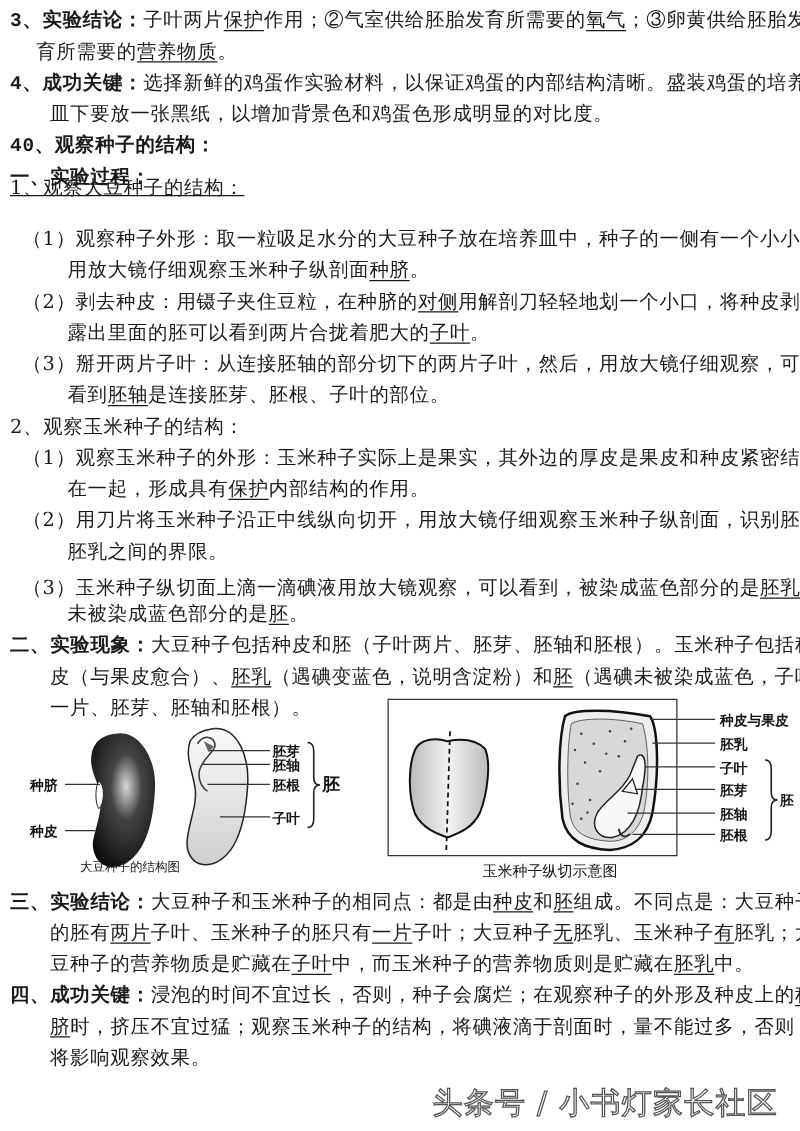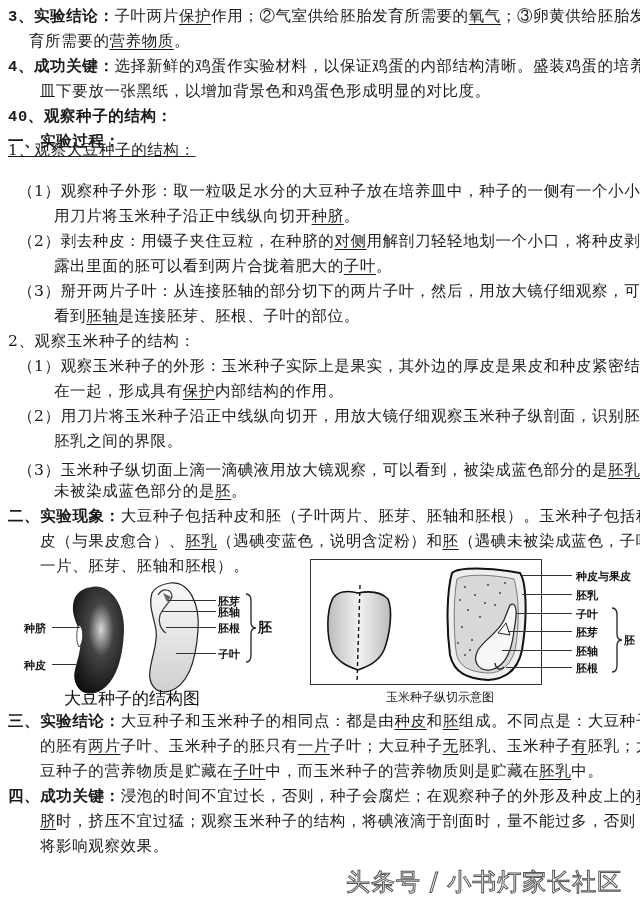--- a/index.html
+++ b/index.html
@@ -2,39 +2,39 @@
 <html><head>
 <meta charset="utf-8">
 <style>
   html,body{margin:0;padding:0;background:#fff;}
   body{width:640px;height:905px;position:relative;overflow:hidden;
        font-family:"DejaVu Serif","Liberation Serif",serif;color:#1a1a1a;}
   .line{position:absolute;left:0;font-size:15.5px;line-height:20px;white-space:nowrap;letter-spacing:0.6px;}
   .b{font-weight:bold;font-family:Liberation Mono, monospace;margin-top:36px;}
   .u{text-decoration:underline;text-underline-offset:3px;}
   .fig-label{position:absolute;font-family:"DejaVu Sans","Liberation Sans",sans-serif;font-size:11px;font-weight:bold;color:#111;white-space:nowrap;}
-  .caption{position:absolute;font-size:17px;white-space:nowrap;color:#111;}
+  .caption{position:absolute;font-size:10px;white-space:nowrap;color:#111;}
   .leader{position:absolute;height:1px;background:#333;}
   .watermark{position:absolute;font-family:"DejaVu Sans","Liberation Sans",sans-serif;font-size:24px;color:#fff;
        -webkit-text-stroke:1px #555;letter-spacing:1px;white-space:nowrap;}
   .pageno{position:absolute;font-size:11px;color:#111;}
 </style>
 </head>
 <body>
 
 <div id="text-root">
     <div class="line" style="left: 8px; top: 6px;"><span class="b">3、实验结论：</span><span>子叶两片</span><span class="u">保护</span><span>作用；②气室供给胚胎发育所需要的</span><span class="u">氧气</span><span>；③卵黄供给胚胎发</span></div>
     <div class="line" style="left: 29px; top: 31px;"><span>育所需要的</span><span class="u">营养物质</span><span>。</span></div>
     <div class="line" style="left: 8px; top: 56px;"><span class="b">4、成功关键：</span><span>选择新鲜的鸡蛋作实验材料，以保证鸡蛋的内部结构清晰。盛装鸡蛋的培养</span></div>
     <div class="line" style="left: 40px; top: 81px;"><span>皿下要放一张黑纸，以增加背景色和鸡蛋色形成明显的对比度。</span></div>
     <div class="line" style="left: 8px; top: 106px;"><span class="b">40、观察种子的结构：</span></div>
     <div class="line" style="left: 8px; top: 131px;"><span class="b">一、实验过程：</span></div>
     <div class="line" style="left: 8px; top: 140px; text-decoration: underline;"><span>1、观察大豆种子的结构：</span></div>
     <div class="line" style="left: 18px; top: 181px;"><span>（1）观察种子外形：取一粒吸足水分的大豆种子放在培养皿中，种子的一侧有一个小小的</span></div>
-    <div class="line" style="left: 54px; top: 206px;"><span>用刀片将玉米种子沿正中线纵向切开</span><span class="u">种脐</span><span>。</span></div>
+    <div class="line" style="left: 54px; top: 206px;"><span>用放大镜仔细观察玉米种子纵剖面</span><span class="u">种脐</span><span>。</span></div>
     <div class="line" style="left: 18px; top: 231px;"><span>（2）剥去种皮：用镊子夹住豆粒，在种脐的</span><span class="u">对侧</span><span>用解剖刀轻轻地划一个小口，将种皮剥开</span></div>
     <div class="line" style="left: 54px; top: 256px;"><span>露出里面的胚可以看到两片合拢着肥大的</span><span class="u">子叶</span><span>。</span></div>
     <div class="line" style="left: 18px; top: 281px;"><span>（3）掰开两片子叶：从连接胚轴的部分切下的两片子叶，然后，用放大镜仔细观察，可以</span></div>
     <div class="line" style="left: 54px; top: 306px;"><span>看到</span><span class="u">胚轴</span><span>是连接胚芽、胚根、子叶的部位。</span></div>
     <div class="line" style="left: 8px; top: 331px;"><span>2、观察玉米种子的结构：</span></div>
     <div class="line" style="left: 18px; top: 356px;"><span>（1）观察玉米种子的外形：玉米种子实际上是果实，其外边的厚皮是果皮和种皮紧密结合</span></div>
     <div class="line" style="left: 54px; top: 381px;"><span>在一起，形成具有</span><span class="u">保护</span><span>内部结构的作用。</span></div>
     <div class="line" style="left: 18px; top: 406px;"><span>（2）用刀片将玉米种子沿正中线纵向切开，用放大镜仔细观察玉米种子纵剖面，识别胚和</span></div>
     <div class="line" style="left: 54px; top: 431px;"><span>胚乳之间的界限。</span></div>
     <div class="line" style="left: 18px; top: 460px;"><span>（3）玉米种子纵切面上滴一滴碘液用放大镜观察，可以看到，被染成蓝色部分的是</span><span class="u">胚乳</span></div>

